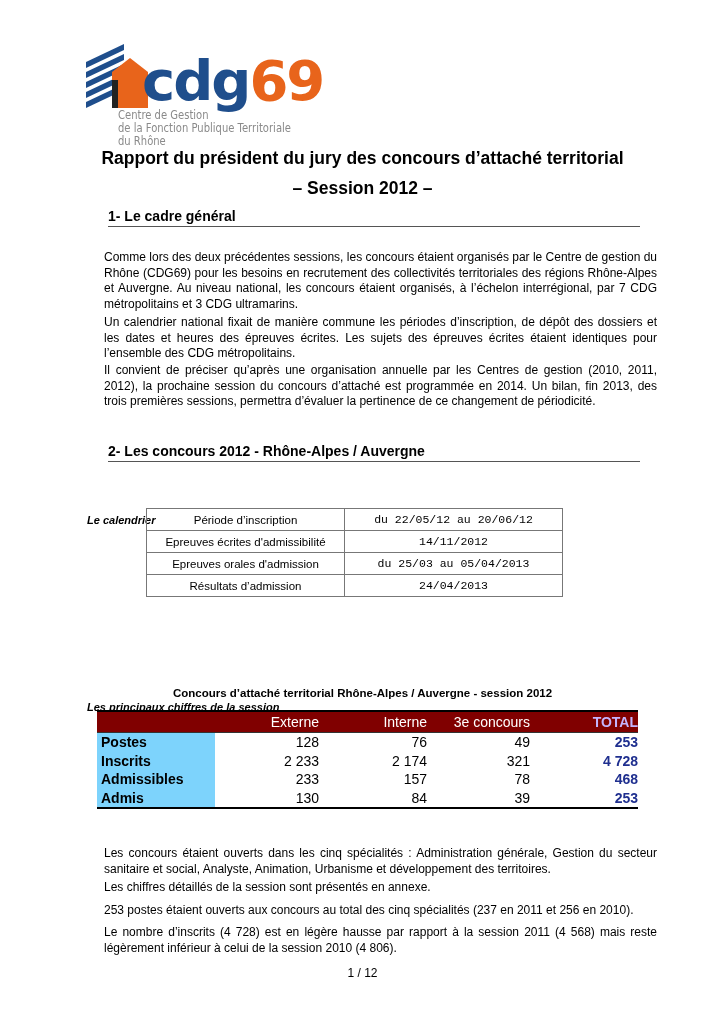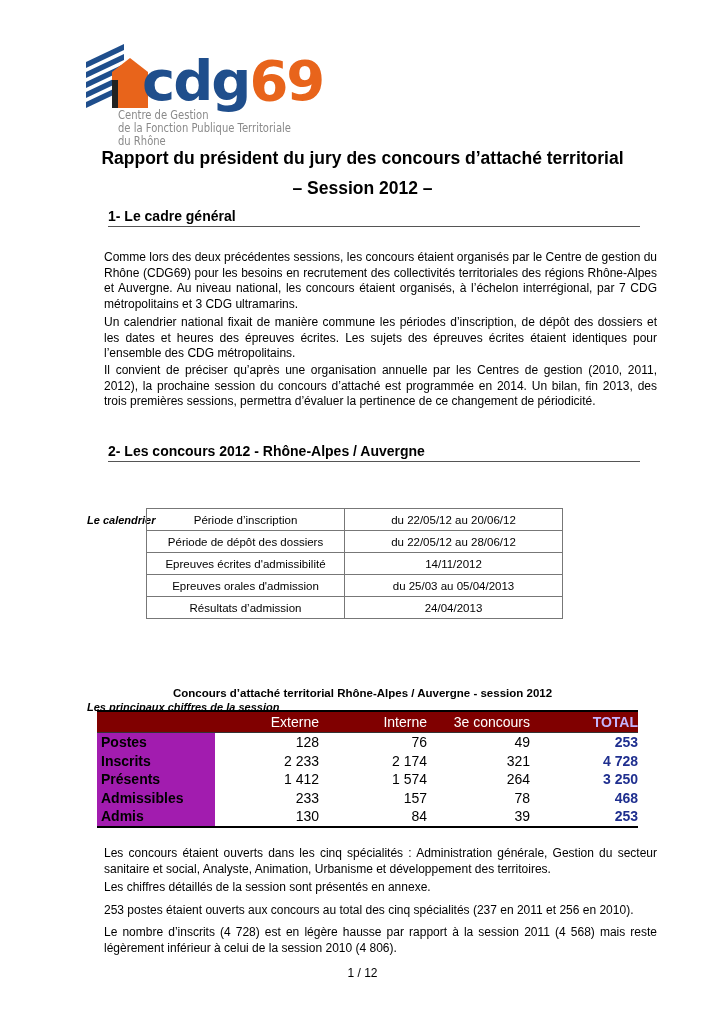--- a/index.html
+++ b/index.html
@@ -26,28 +26,28 @@
   .p2 { top: 315px; }
   .p3 { top: 363px; }
 
   .subh { position: absolute; left: 87px; font-weight: bold; font-style: italic; font-size: 11px; margin-top: 36px; }
   .sub1 { top: 478px; }
   .sub2 { top: 665px; }
 
   table.cal { position: absolute; left: 146px; top: 508px; border-collapse: collapse; font-size: 11.5px; }
   table.cal td { border: 1px solid #777; height: 21px; padding: 0 6px; text-align: center; }
   table.cal td.c1 { width: 185px; }
-  table.cal td.c2 { width: 205px; }
+  table.cal td.c2 { width: 205px; font-family: Liberation Mono, monospace; }
 
   .stats-caption { position: absolute; left: 0; width: 725px; text-align: center; top: 687px; font-weight: bold; font-size: 11.5px; }
 
   .stats { position: absolute; left: 97px; top: 710px; width: 541px; border-top: 2px solid #000; border-bottom: 2px solid #000; }
   .srow { display: flex; height: 18.5px; align-items: center; font-size: 14px; }
   .srow.head { background: #800000; color: #fff; height: 20px; border-bottom: 1px solid #333; }
-  .srow .lab { width: 118px; padding-left: 4px; font-weight: bold; background: #a21caf; height: 100%; display: flex; align-items: center; box-sizing: border-box; }
+  .srow .lab { width: 118px; padding-left: 4px; font-weight: bold; background: #7dd3fc; height: 100%; display: flex; align-items: center; box-sizing: border-box; }
   .srow.head .lab { background: transparent; }
   .srow .num { text-align: right; height: 100%; display: flex; align-items: center; justify-content: flex-end; box-sizing: border-box; }
   .srow .c-ext { width: 104px; }
   .srow .c-int { width: 108px; }
   .srow .c-3e { width: 103px; }
   .srow .c-tot { width: 108px; font-weight: bold; color: #1f2f8f; }
   .srow.head .c-tot { color: #c4b5fd; }
   .srow.head .num { font-weight: normal; }
   .srow.head .c-tot { font-weight: bold; }
 
@@ -92,24 +92,20 @@
 <div class="section-h sh2">2-  Les concours 2012 - Rhône-Alpes / Auvergne</div>
 <div class="subh sub1">Le calendrier</div>
 
 <table class="cal">
   <tbody>
     <tr>
         <td class="c1">Période d’inscription</td>
         <td class="c2">du 22/05/12 au 20/06/12</td>
       </tr>
     <tr>
-        <td class="c1">Période de dépôt des dossiers</td>
-        <td class="c2">du 22/05/12 au 28/06/12</td>
-      </tr>
-    <tr>
         <td class="c1">Epreuves écrites d'admissibilité</td>
         <td class="c2">14/11/2012</td>
       </tr>
     <tr>
         <td class="c1">Epreuves orales d'admission</td>
         <td class="c2">du 25/03 au 05/04/2013</td>
       </tr>
     <tr>
         <td class="c1">Résultats d’admission</td>
         <td class="c2">24/04/2013</td>
@@ -136,27 +132,20 @@
     <div class="num c-tot">253</div>
   </div>
   <div class="srow">
     <div class="lab">Inscrits</div>
     <div class="num c-ext">2 233</div>
     <div class="num c-int">2 174</div>
     <div class="num c-3e">321</div>
     <div class="num c-tot">4 728</div>
   </div>
   <div class="srow">
-    <div class="lab">Présents</div>
-    <div class="num c-ext">1 412</div>
-    <div class="num c-int">1 574</div>
-    <div class="num c-3e">264</div>
-    <div class="num c-tot">3 250</div>
-  </div>
-  <div class="srow">
     <div class="lab">Admissibles</div>
     <div class="num c-ext">233</div>
     <div class="num c-int">157</div>
     <div class="num c-3e">78</div>
     <div class="num c-tot">468</div>
   </div>
   <div class="srow">
     <div class="lab">Admis</div>
     <div class="num c-ext">130</div>
     <div class="num c-int">84</div>

